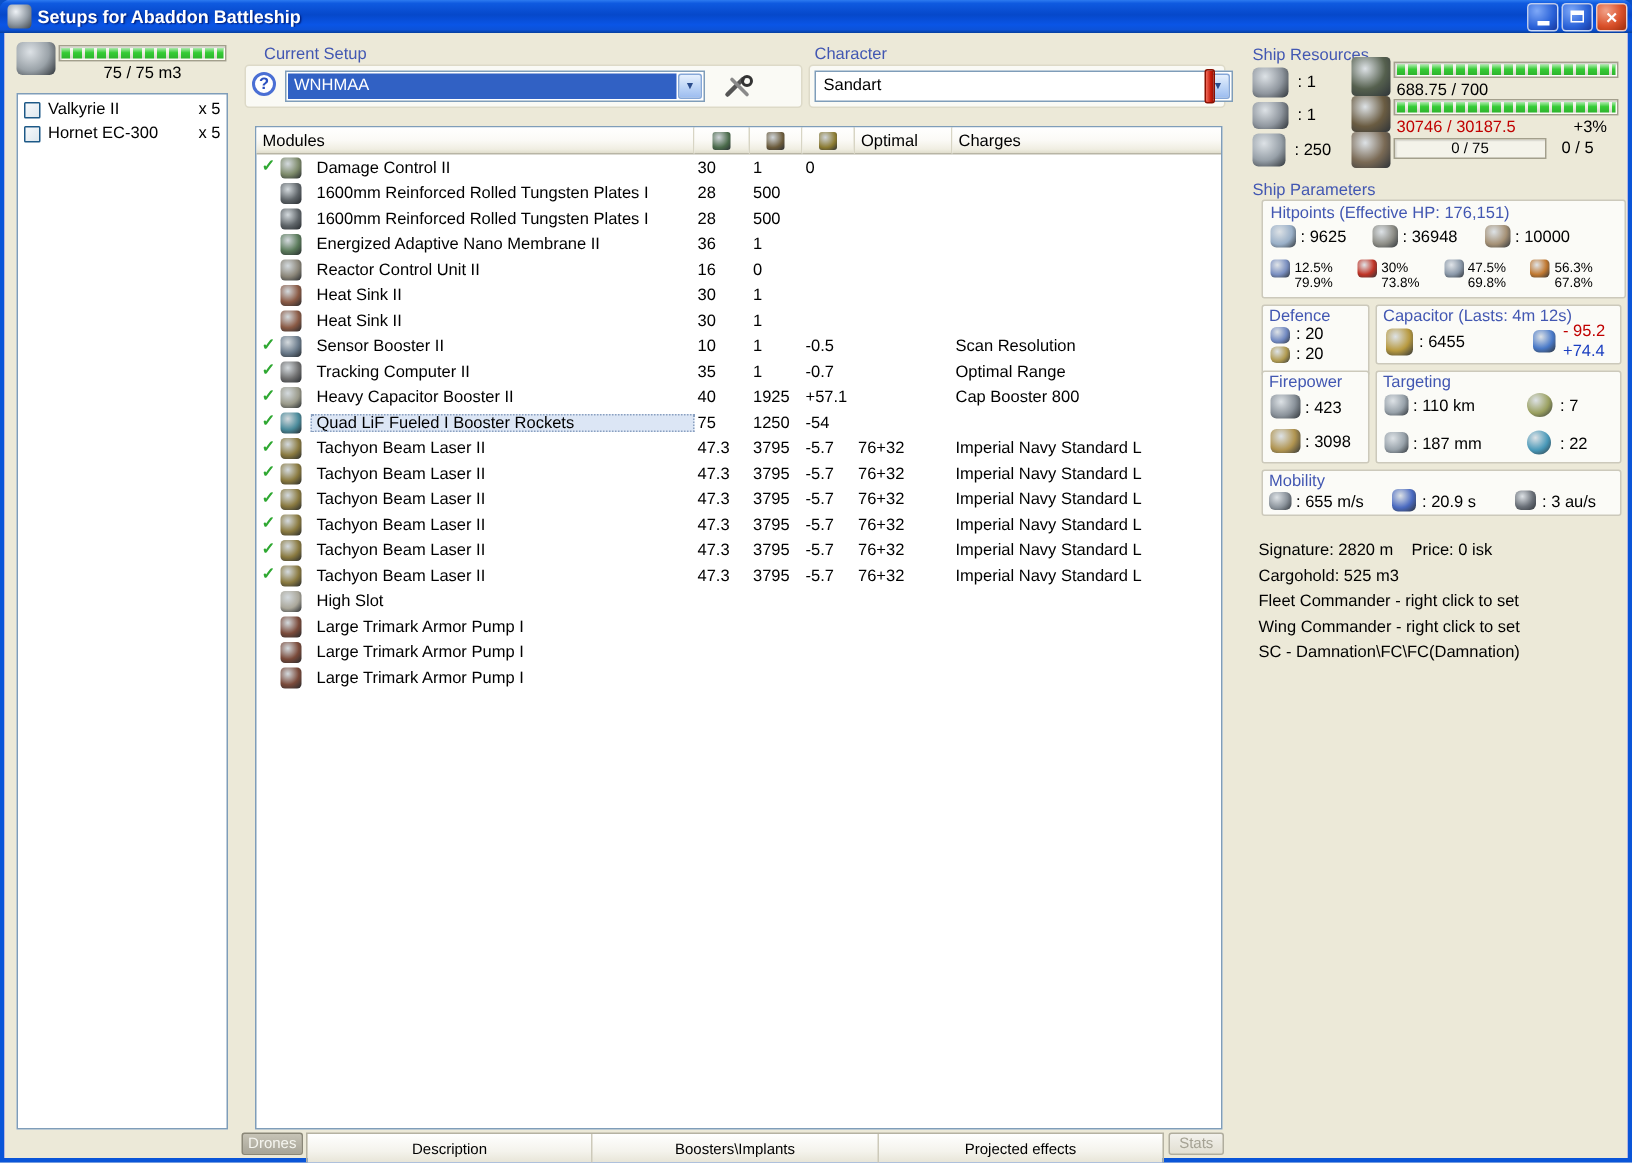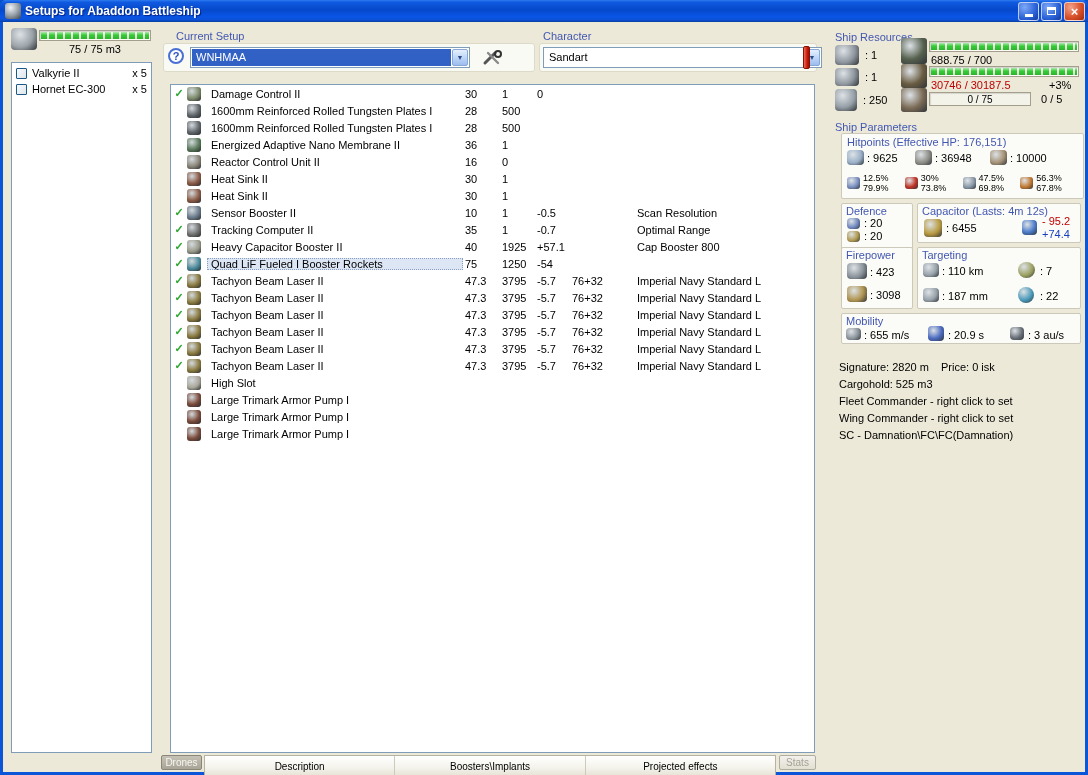--- a/index.html
+++ b/index.html
@@ -81,21 +81,21 @@
   .mname { padding-left:4px; white-space:nowrap; overflow:hidden; }
   .mrow.sel .mname { background:#dce6f5; outline:1px dotted #8aa0c0; outline-offset:-1px; }
   .mcol { padding-left:2px; white-space:nowrap; overflow:hidden; }
 
   
   .rpanel { left:820px; top:0; width:262px; height:750px; }
   .rpanel > div { position:absolute; }
   .pbox { background:#fbfbf7; border:1px solid #ccc9bb; border-radius:2px; }
   .pbox > div { position:absolute; }
   .resists { left:0; top:36px; right:0; height:26px; display:flex; align-items:center; padding:0 5px; }
-  .rgroup { flex:1; display:flex; align-items:center; gap:3px; }
+  .rgroup { flex:1; display:flex; align-items:flex-start; gap:3px; }
   .ricon { width:13px; height:12px; border-radius:3px; flex:none;
     background:radial-gradient(circle at 35% 30%,#e0e4e8,var(--c,#888) 55%,#2e3338); }
   .rvals { display:flex; flex-direction:column; font-size:9px; line-height:10px; white-space:nowrap; }
 
   
   .bbtn { height:15px; display:flex; align-items:center; justify-content:center; font-size:10px; border-radius:2px; }
   .bbtn.drones { background:linear-gradient(180deg,#c6c3b6,#a8a598); border:1px solid #8a8778; color:#f6f6f0; }
   .bbtn.stats { background:linear-gradient(180deg,#f2f1ec,#e2dfd2); border:1px solid #b0ad9e; color:#a5a294; }
   .btabs { height:23px; display:flex; background:linear-gradient(180deg,#ffffff,#f4f3ec 55%,#e4e1d2); border:1px solid #b5b2a2;text-align:right; }
   .bseg { flex:1; display:flex; align-items:center; justify-content:center; font-size:10px; border-right:1px solid #cdcaba; }
@@ -155,20 +155,40 @@
       </svg>
     </div>
     <div class="blabel" style="left:540px;top:8px">Character</div>
     <div class="combo" style="left:540px;top:25px;width:279px">
       <span class="cval">Sandart</span>
       <span class="cbtn">▼</span>
     </div>
     <div class="redbar" style="left:800px;top:24px"></div>
 
     <div class="mtable">
+      <div class="thead">
+        <div class="th">
+            <span>Modules</span>
+          </div>
+        <div class="th">
+            <span class="hicon" style="--c:#4a6a4a"></span>
+          </div>
+        <div class="th">
+            <span class="hicon" style="--c:#6a5a3a"></span>
+          </div>
+        <div class="th">
+            <span class="hicon" style="--c:#8a7a30"></span>
+          </div>
+        <div class="th">
+            <span>Optimal</span>
+          </div>
+        <div class="th">
+            <span>Charges</span>
+          </div>
+      </div>
       <div class="rows">
           <div class="mrow">
             <span class="chk">✓</span>
             <span class="micon" style="--c: #7d8a6a;"></span>
             <span class="mname">Damage Control II</span>
             <span class="mcol">30</span>
             <span class="mcol">1</span>
             <span class="mcol">0</span>
             <span class="mcol"></span>
             <span class="mcol"></span>

